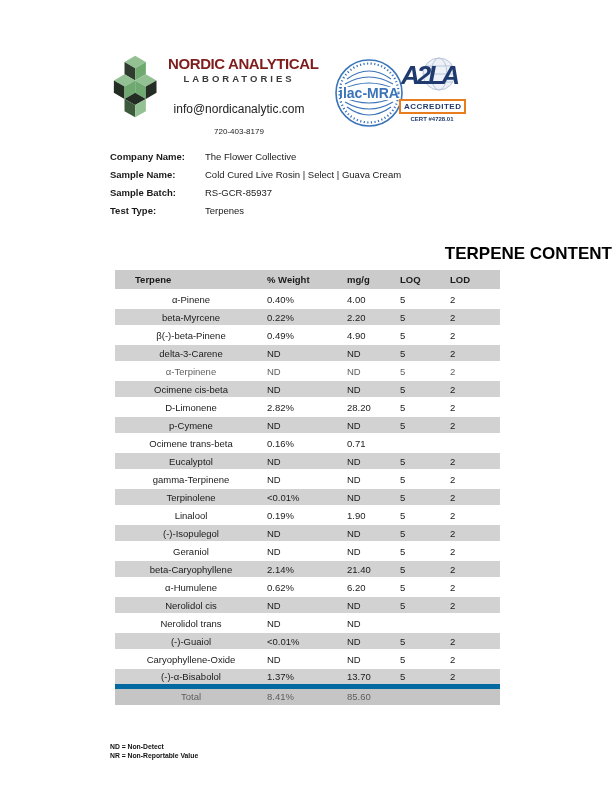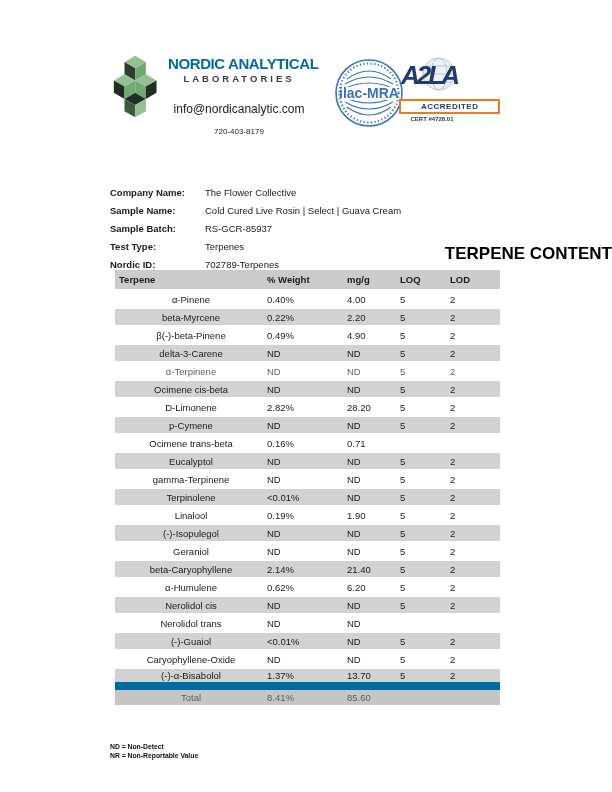--- a/index.html
+++ b/index.html
@@ -7,54 +7,54 @@
   body { font-family:"Liberation Sans", sans-serif; color:#1a1a1a; }
   .page {
     position:relative; width:612px; height:792px; margin:0 auto;
     background:#ffffff; overflow:hidden;
   }
 
   
   .logo-wrap { position:absolute; left:110px; top:55px; display:flex; align-items:flex-start; }
   .logo-cubes { width:52px; height:64px; }
   .lab-text { margin-left:6px; text-align:center; width:142px; }
-  .lab-name { font-size:15px; font-weight:bold; letter-spacing:-0.4px; color:#0369a1; white-space:nowrap; }
+  .lab-name { font-size:15px; font-weight:bold; letter-spacing:-0.4px; color:#7f1d1d; white-space:nowrap; }
   .lab-sub  { font-size:9.5px; font-weight:bold; letter-spacing:3px; color:#3a3a3a; margin-top:1px; }
   .lab-email{ font-size:12px; color:#222; margin-top:18px; }
   .lab-phone{ font-size:8px; color:#222; margin-top:11px; }
 
   .ilac-badge { position:absolute; left:333px; top:57px; width:72px; height:72px; }
   .a2la-badge { position:absolute; left:399px; top:57px; width:66px; height:74px; text-align:center; }
   .a2la-accred { display:inline-block; border:2px solid #e87d1e; background:#fff; color:#1e3a6e;
-    font-size:8px; font-weight:bold; letter-spacing:0.5px; padding:1px 20px; margin-top:2px; }
+    font-size:8px; font-weight:bold; letter-spacing:0.5px; padding:1px 3px; margin-top:2px; }
   .a2la-cert { font-size:6px; color:#1e3a6e; font-weight:bold; margin-top:2px; }
 
   
-  .info-block { position:absolute; left:110px; top:147px;margin-top:36px; }
+  .info-block { position:absolute; left:110px; top:147px; }
   .info-row { display:flex; height:18px; align-items:center; }
   .info-label { width:95px; font-size:9.5px; font-weight:bold; }
   .info-value { font-size:9.5px; }
 
   
   .report-title { position:absolute; left:0; top:244px; width:612px; text-align:right;
     font-size:17px; font-weight:bold; color:#000; }
 
   
   .terp-table { position:absolute; left:115px; top:270px; width:385px;
     border-collapse:collapse; table-layout:fixed; font-size:9.5px; }
   .terp-table col.c0 { width:150px; } .terp-table col.c1 { width:80px; }
   .terp-table col.c2 { width:53px; }  .terp-table col.c3 { width:50px; }
   .terp-table col.c4 { width:52px; }
   .terp-table th, .terp-table td { padding:0 0 0 2px; font-weight:normal; text-align:left;
     height:18px; border-bottom:2px solid #ffffff; }
   .terp-table thead th { background:#cbcbcb; font-weight:bold; height:20px; }
-  .terp-table thead th:first-child { padding-left:4px; }
+  .terp-table thead th:first-child { padding-left:20px; }
   .terp-table td.terp-name { text-align:center; }
   .terp-table tbody tr:nth-child(even) td { background:#d2d2d2; }
-  .terp-table tfoot td { background:#b0b0b0; border-top:8px solid #0369a1; height:19px; border-bottom:none; }
+  .terp-table tfoot td { background:#b0b0b0; border-top:5px solid #0369a1; height:19px; border-bottom:none; }
   .terp-table tfoot td.terp-name { font-weight:normal; }
   tr.blurry td { filter:blur(0.45px); opacity:0.72; }
 
   
   .footnotes { position:absolute; left:110px; top:743px; font-size:6.8px; font-weight:bold; line-height:8.5px; color:#111; }
 </style>
 </head>
 <body>
 
 <div class="page">
@@ -129,24 +129,20 @@
       <span class="info-label">Sample Name:</span>
       <span class="info-value">Cold Cured Live Rosin | Select | Guava Cream</span>
     </div>
     <div class="info-row">
       <span class="info-label">Sample Batch:</span>
       <span class="info-value">RS-GCR-85937</span>
     </div>
     <div class="info-row">
       <span class="info-label">Test Type:</span>
       <span class="info-value">Terpenes</span>
-    </div>
-    <div class="info-row">
-      <span class="info-label">Nordic ID:</span>
-      <span class="info-value">702789-Terpenes</span>
     </div>
   </div>
 
   <div class="report-title">TERPENE CONTENT</div>
 
   <table class="terp-table">
     <colgroup>
         <col class="c0">
         <col class="c1">
         <col class="c2">

